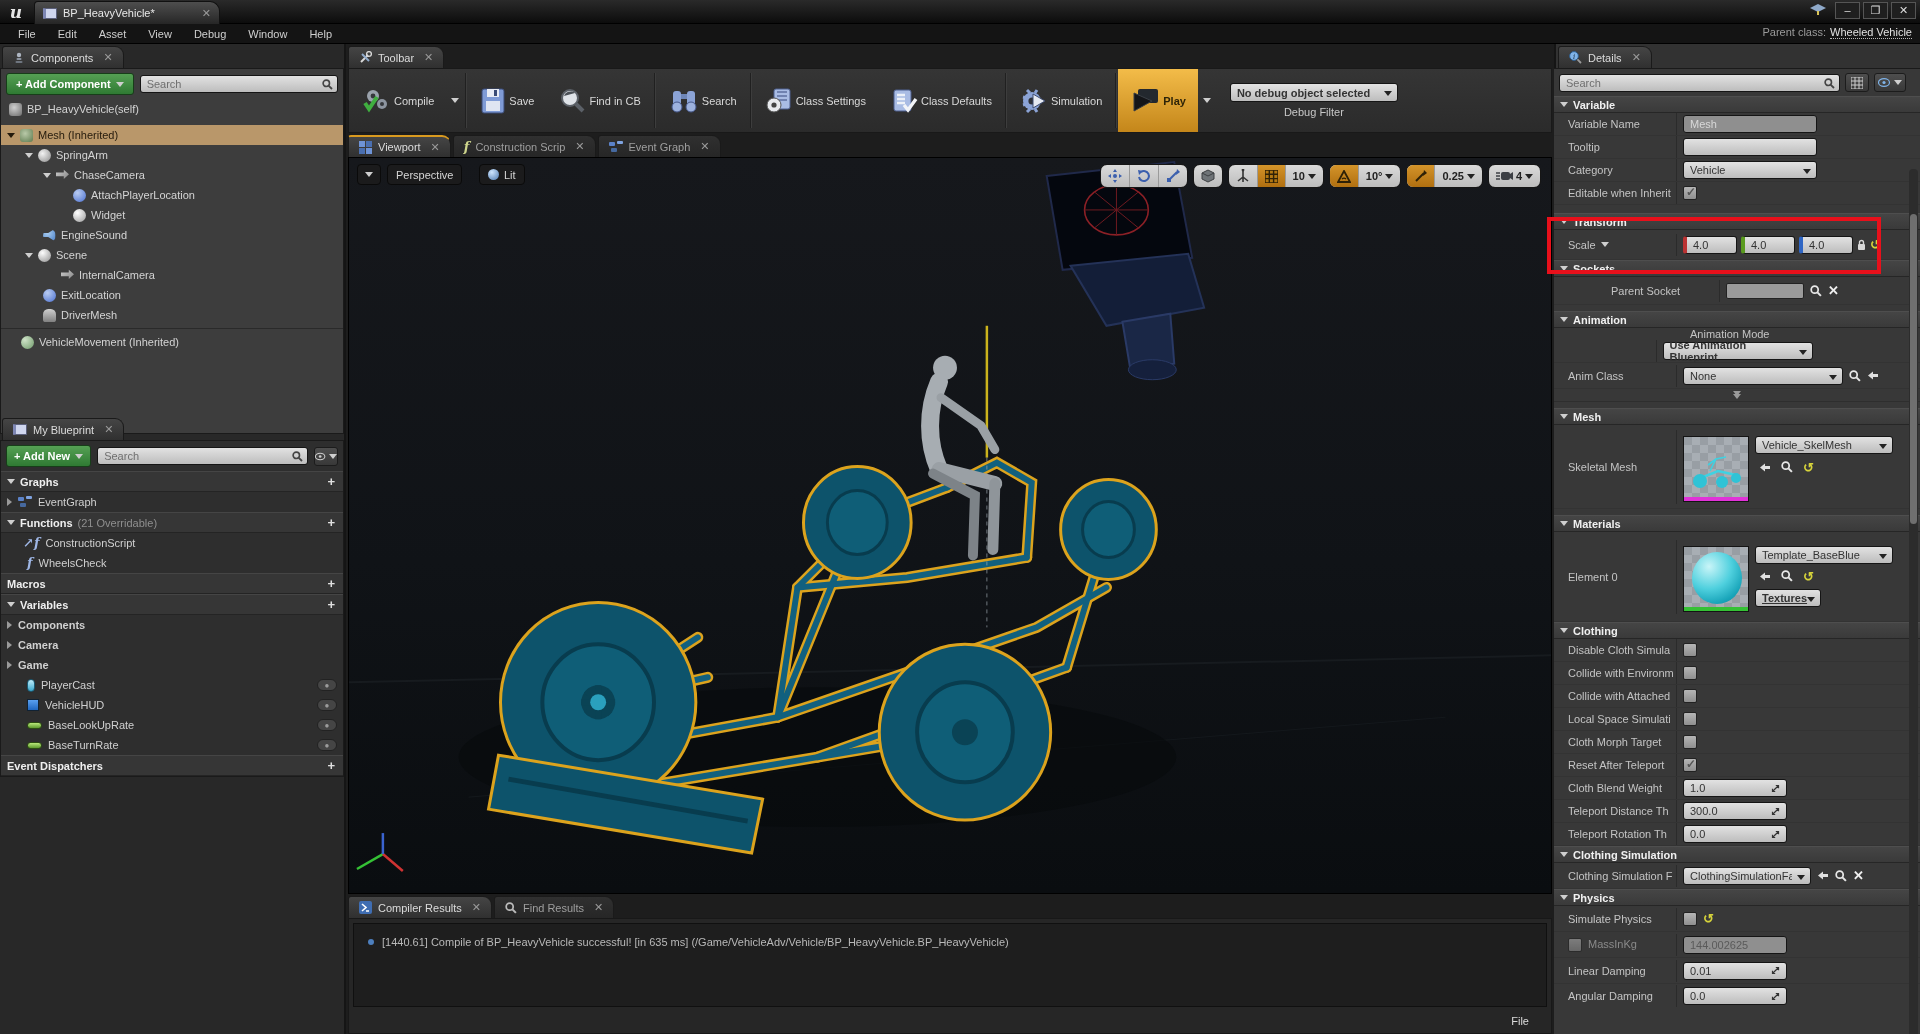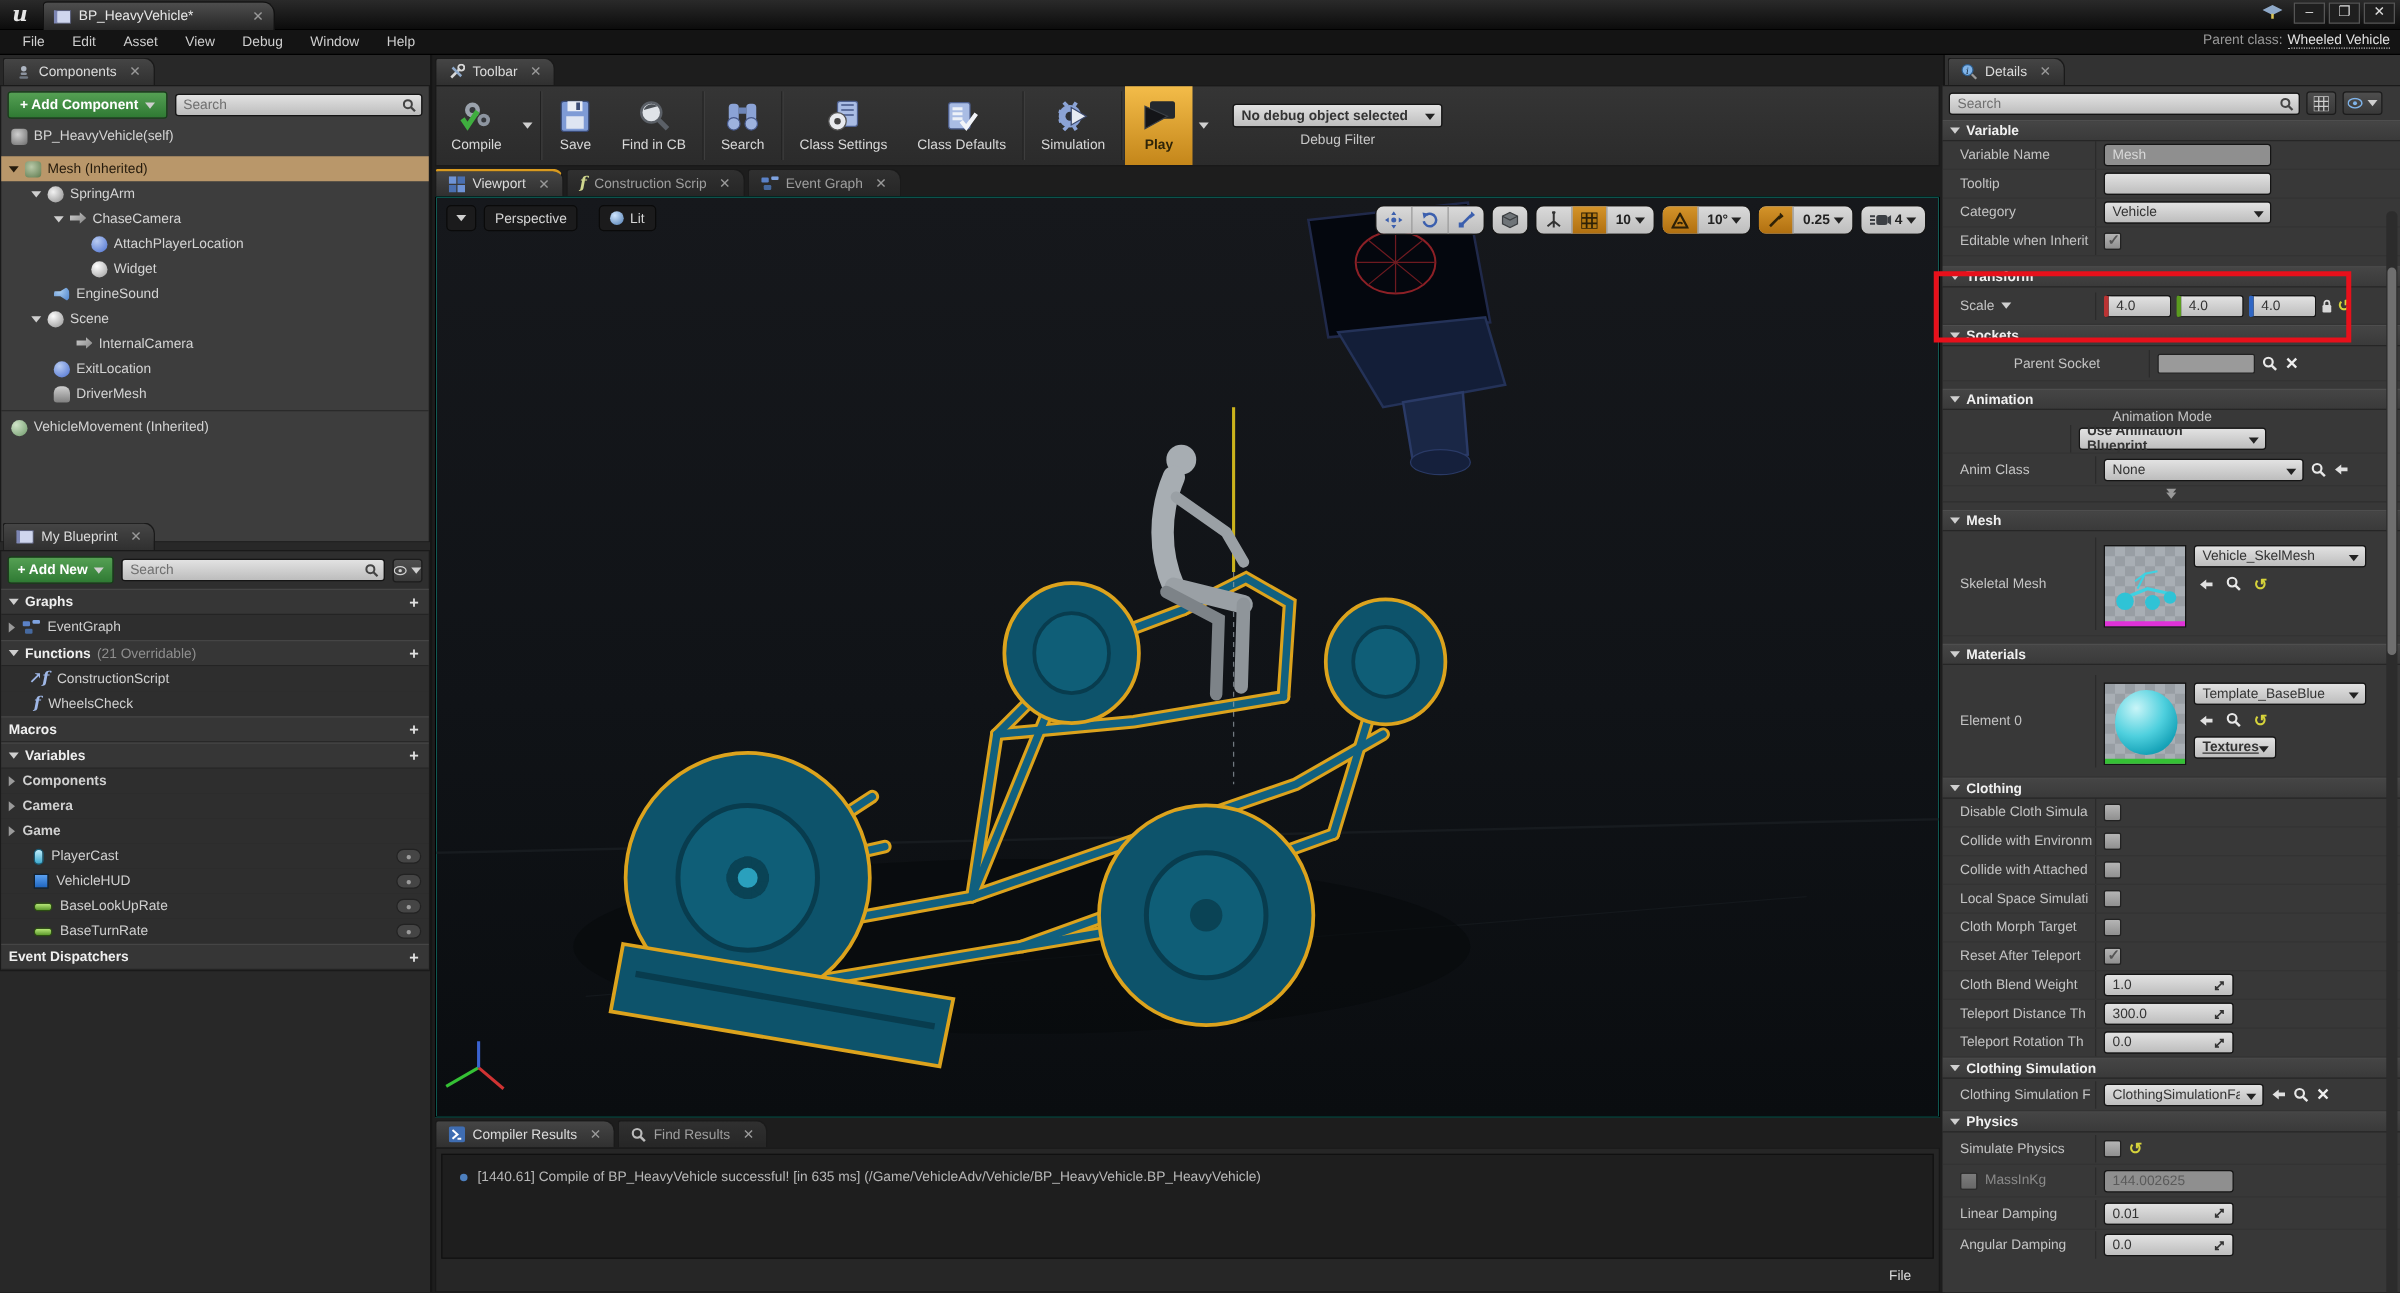--- a/index.html
+++ b/index.html
@@ -88,21 +88,21 @@
   .pill { width:15px; height:7px; border-radius:4px; background:linear-gradient(#b9e87a,#5e9a2e); border:1px solid #2c4d12; flex:none;}
   .sqvar { width:12px; height:12px; background:linear-gradient(#5aa0f0,#1f66c0); border:1px solid #123; flex:none;}
   .capsule { width:8px; height:13px; border-radius:4px; background:linear-gradient(#bfeefc,#3aa7cc); border:1px solid #1a5a73; flex:none;}
   .eyebtn { position:absolute; right:6px; width:20px; height:12px; background:#454545; border-radius:6px;
     border:1px solid #222; display:flex; align-items:center; justify-content:center; color:#9c9c9c; font-size:8px;}
 
   
   #toolbar-strip { left:348px; top:44px; }
   #toolbar { position:absolute; left:348px; top:68px; width:1204px; height:65px;
     background:linear-gradient(#353535,#2b2b2b); border:1px solid #191919; display:flex; align-items:stretch; }
-  .tbtn { display:flex; flex-direction:column; align-items:center; justify-content:center; gap:3px;
+  .tbtn { display:flex; flex-direction:row; align-items:center; justify-content:center; gap:3px;
     padding:0 12px; color:#d8d8d8; }
   .tbtn svg { display:block; }
   .tsep { width:2px; background:linear-gradient(#202020,#202020); margin:4px 1px; border-right:1px solid #3d3d3d; }
   .tbtn.play { background:linear-gradient(#f3bc49,#c4861a); color:#2e2408; font-weight:bold; }
   .tarrow { display:flex; align-items:center; padding:0 5px; }
   #debugcell { display:flex; flex-direction:column; align-items:center; justify-content:center; gap:4px; padding:0 14px; }
   #debugdrop { width:168px; height:19px; font-weight:bold; }
 
   #vtab-strip { left:348px; top:133px; }
   .vtab { border-radius:3px 9px 0 0; }
@@ -267,21 +267,21 @@
     </div>
     <div class="crow" style="padding-left:42px;">
       <span class="cicon ci-sphere"></span>
       <span>ExitLocation</span>
     </div>
     <div class="crow" style="padding-left:42px;">
       <span class="cicon ci-driver"></span>
       <span>DriverMesh</span>
     </div>
     <div style="height:4px; border-bottom:1px solid #2a2a2a;"></div>
-    <div class="crow" style="padding-left:8px; margin-top:3px;">
+    <div class="crow" style="padding-left:20px; margin-top:3px;">
       <span class="cicon ci-move"></span>
       <span>VehicleMovement (Inherited)</span>
     </div>
   </div>
 
   <div id="mbp-body">
     <div class="ptab-strip" style="left:2px; top:0; position:relative; height:24px;">
       <div class="ptab">
         <span class="book-ico"></span>
         <span>My Blueprint</span>

